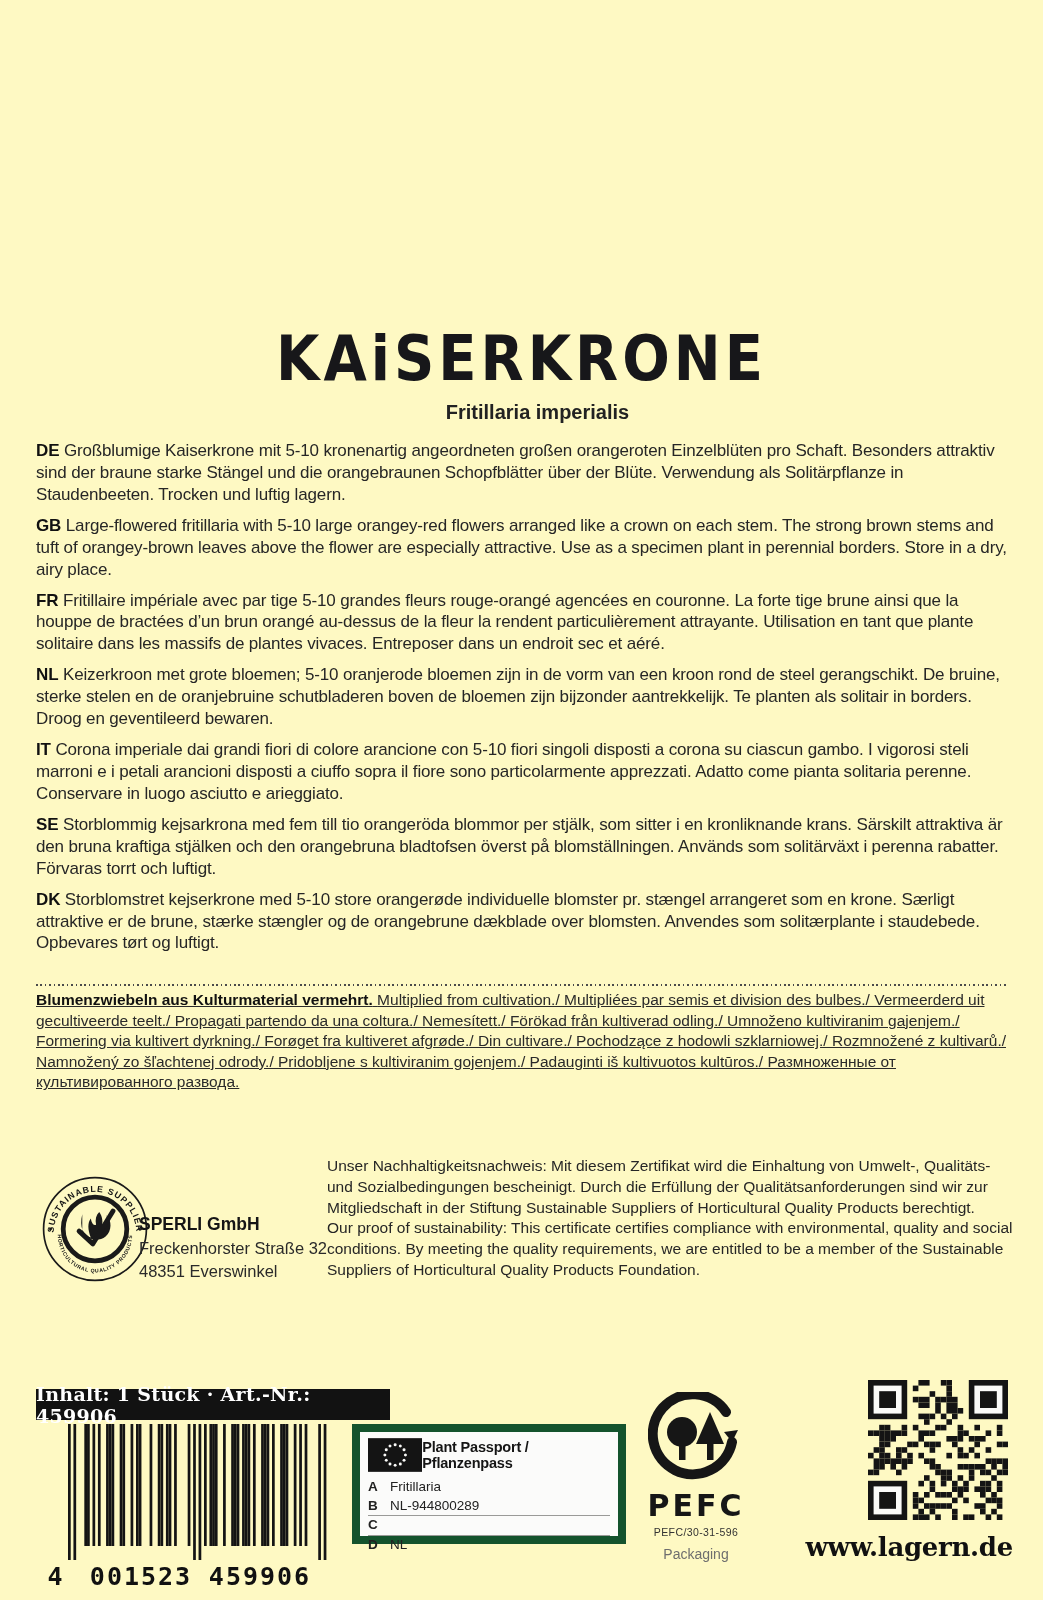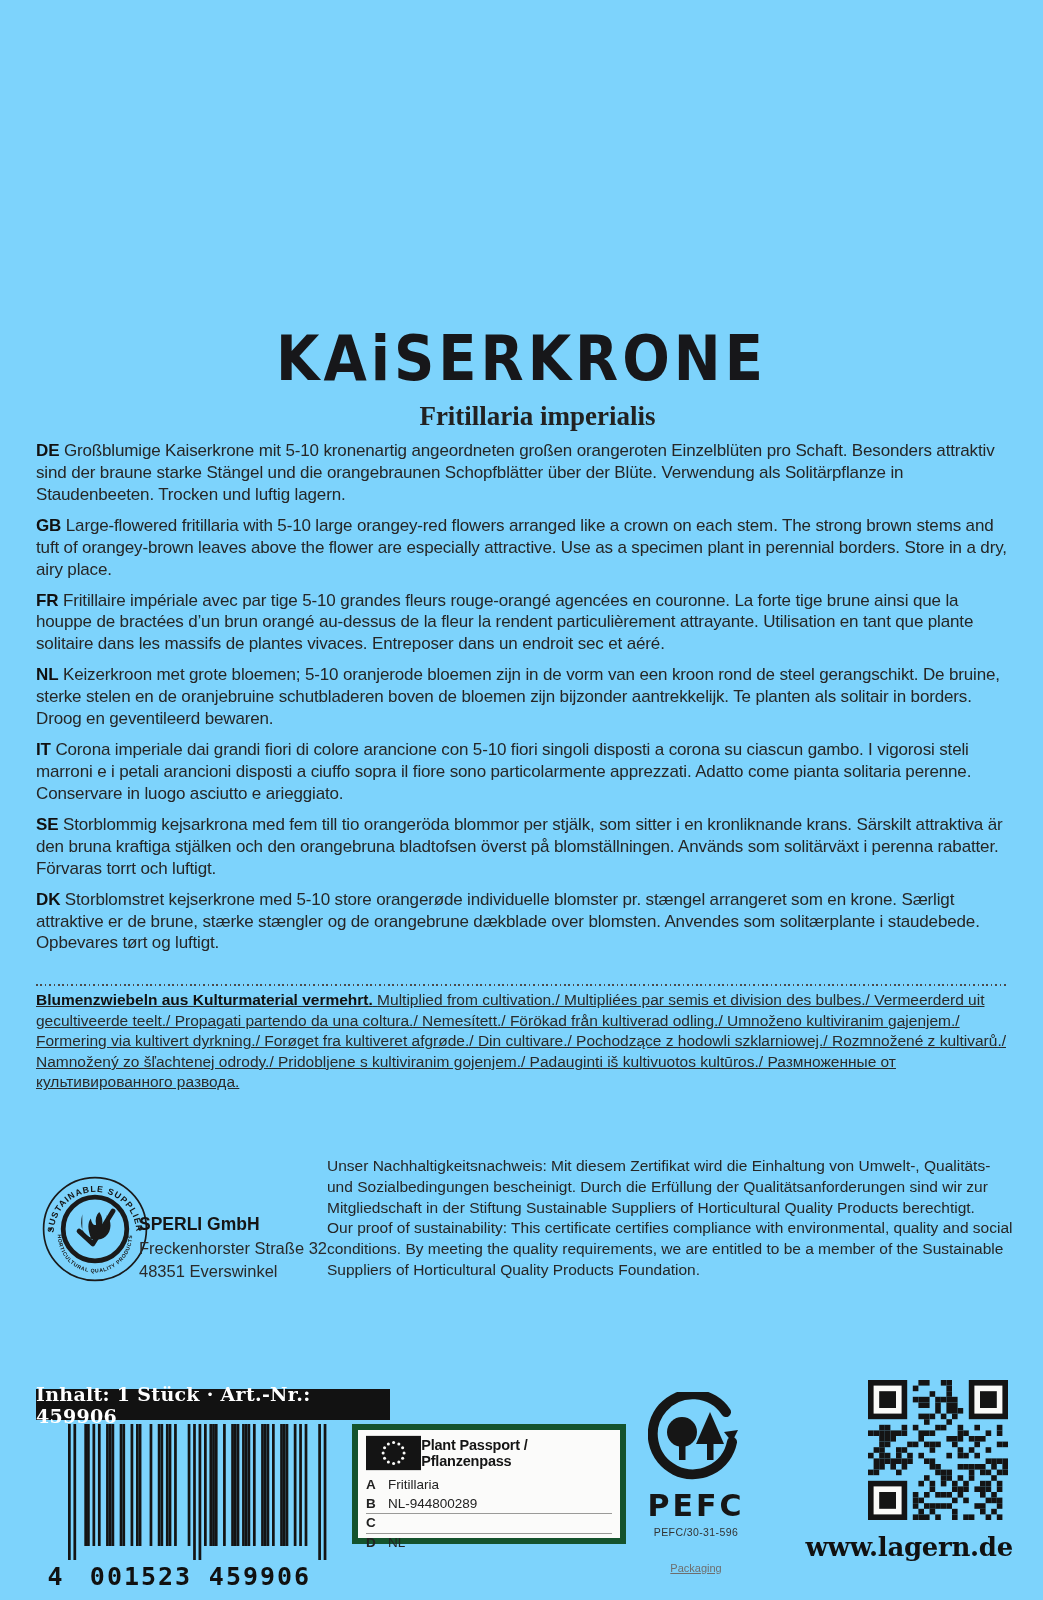--- a/index.html
+++ b/index.html
@@ -1,23 +1,23 @@
 <!DOCTYPE html>
 <html><head>
 <meta charset="utf-8">
 <style>
   html,body{margin:0;padding:0;background:#e8e8e6;}
-  .page{position:relative;width:1043px;height:1600px;margin:0 auto;background:#7dd3fc;
+  .page{position:relative;width:1043px;height:1600px;margin:0 auto;background:#fef9c3;
         font-family:"Liberation Sans","DejaVu Sans",sans-serif;color:#1c1c1c;overflow:hidden;}
 
   
   .hdr{position:absolute;top:322px;left:0;width:100%;text-align:center;}
   .title{font-family:"DejaVu Sans",sans-serif;font-weight:700;font-size:56px;letter-spacing:4px;
          transform:scaleY(1.12);transform-origin:top center;margin:0;color:#17171a;}
-  .subtitle{font-family:Liberation Serif, serif;font-weight:700;font-size:27px;
+  .subtitle{font-family:Liberation Sans, sans-serif;font-weight:700;font-size:20px;
             margin:14px 0 0 0;color:#222;padding-left:32px;}
 
   
   .descs{position:absolute;top:440px;left:36px;width:976px;}
   .desc{margin:0 0 9px 0;font-size:17px;line-height:1.29;letter-spacing:-0.15px;color:#262626;}
   .desc b{font-weight:700;color:#111;}
 
   .dotted-rule{position:absolute;top:984px;left:36px;width:972px;height:2px;
      background:repeating-linear-gradient(90deg,#4a4a4a 0 1.6px,transparent 1.6px 4.4px);}
 
@@ -39,33 +39,33 @@
      font-family:"DejaVu Serif","Liberation Serif",serif;font-weight:700;font-size:19px;letter-spacing:.3px;}
   .barcode-wrap{position:absolute;left:46px;top:1424px;width:282px;}
   .barcode-svg{display:block;}
   .barcode-digits{position:relative;height:34px;font-family:"DejaVu Sans Mono","Liberation Mono",monospace;
      font-size:25px;font-weight:700;color:#111;}
   .barcode-digits span{position:absolute;top:0;text-align:center;letter-spacing:2px;}
   .bd-first{left:0;width:20px;}
   .bd-left{left:38px;width:114px;}
   .bd-right{left:157px;width:114px;}
 
-  .passport{position:absolute;left:352px;top:1424px;width:274px;height:120px;border:6px solid #14532d;
+  .passport{position:absolute;left:352px;top:1424px;width:274px;height:120px;border:8px solid #14532d;
      background:#fbfbfa;box-sizing:border-box;padding:5px 8px 4px 8px;}
   .pp-head{display:flex;align-items:flex-start;justify-content:space-between;}
   .pp-title{font-weight:700;font-size:14.5px;letter-spacing:-0.2px;padding-top:2px;color:#151515;}
   .pp-rows{margin-top:5px;}
   .pp-row{display:flex;font-size:13.5px;line-height:1.38;color:#222;}
   .pp-row .k{width:22px;font-weight:700;}
   .pp-row.sep{border-top:1px solid #9a9a98;}
 
   .pefc{position:absolute;left:638px;top:1392px;width:116px;text-align:center;color:#161616;}
   .pefc-name{font-weight:700;font-size:30px;letter-spacing:3px;font-family:"DejaVu Sans",sans-serif;margin-top:0;}
   .pefc-lic{font-size:10.5px;letter-spacing:.4px;margin-top:3px;color:#333;}
-  .pefc-label{font-size:11px;color:#6e6e6e;margin-top:24px;text-decoration:underline;}
+  .pefc-label{font-size:14px;color:#6e6e6e;margin-top:8px;}
 
   .qr{position:absolute;left:868px;top:1380px;width:140px;height:140px;}
   .website{position:absolute;right:30px;top:1532px;font-family:"DejaVu Serif","Liberation Serif",serif;
      font-weight:700;font-size:26px;letter-spacing:-0.3px;color:#111;}
 </style>
 </head>
 <body>
 
 <div class="page">
 

